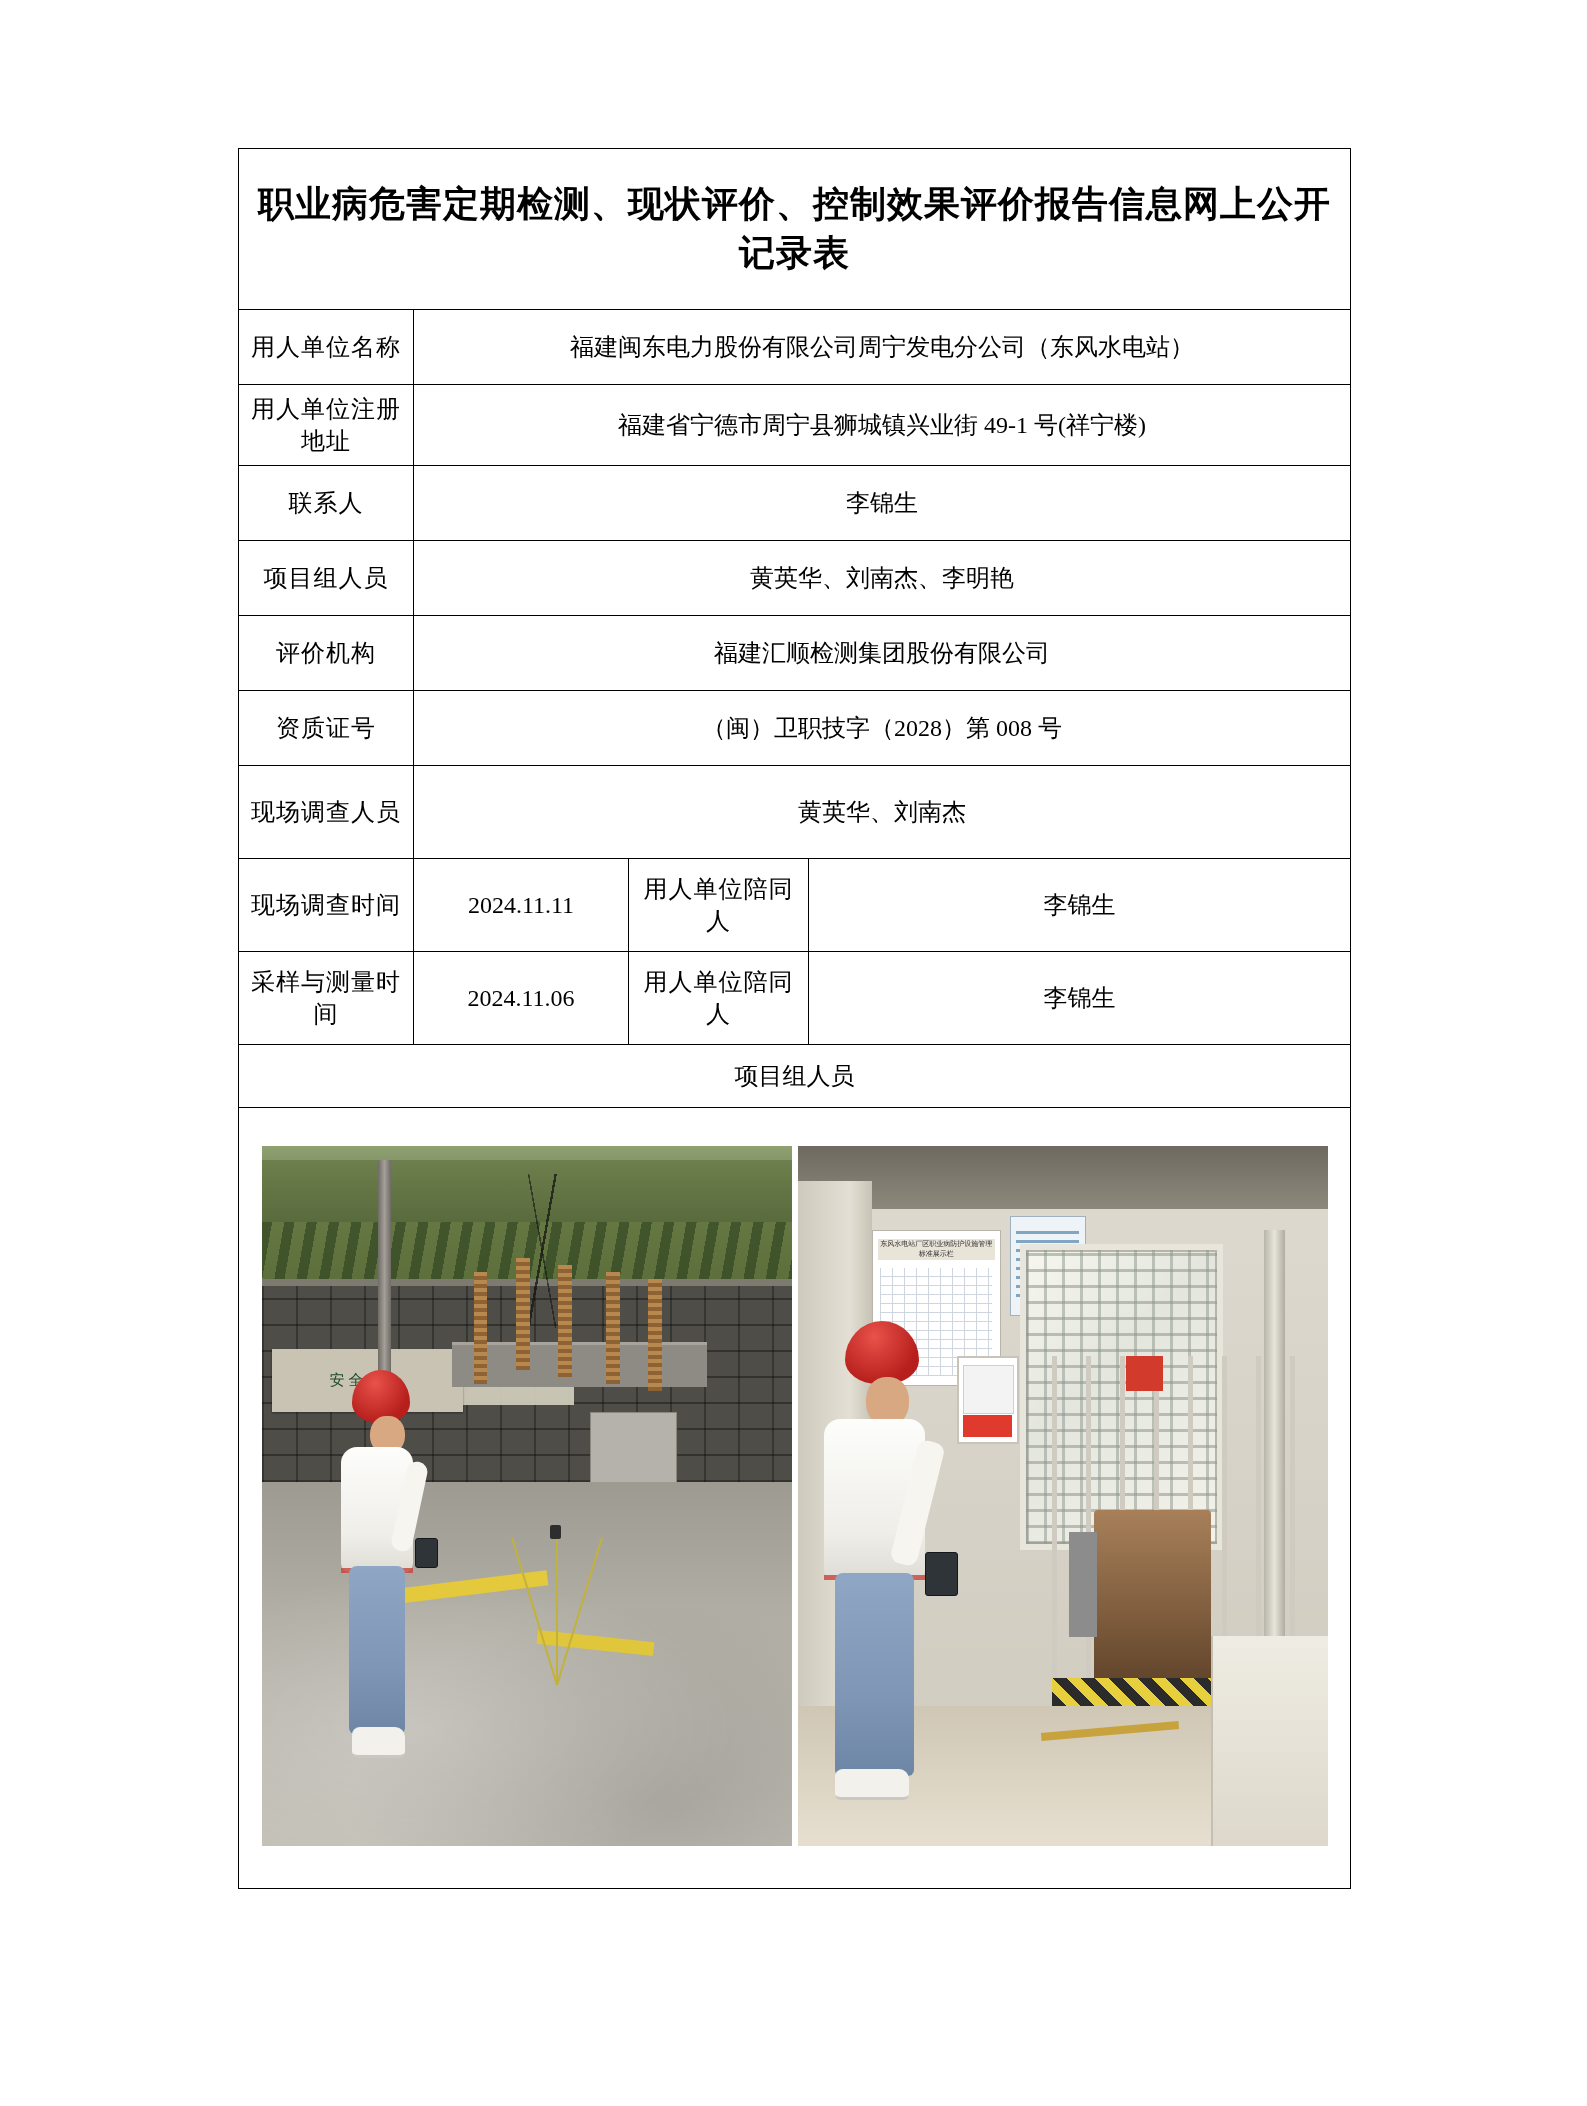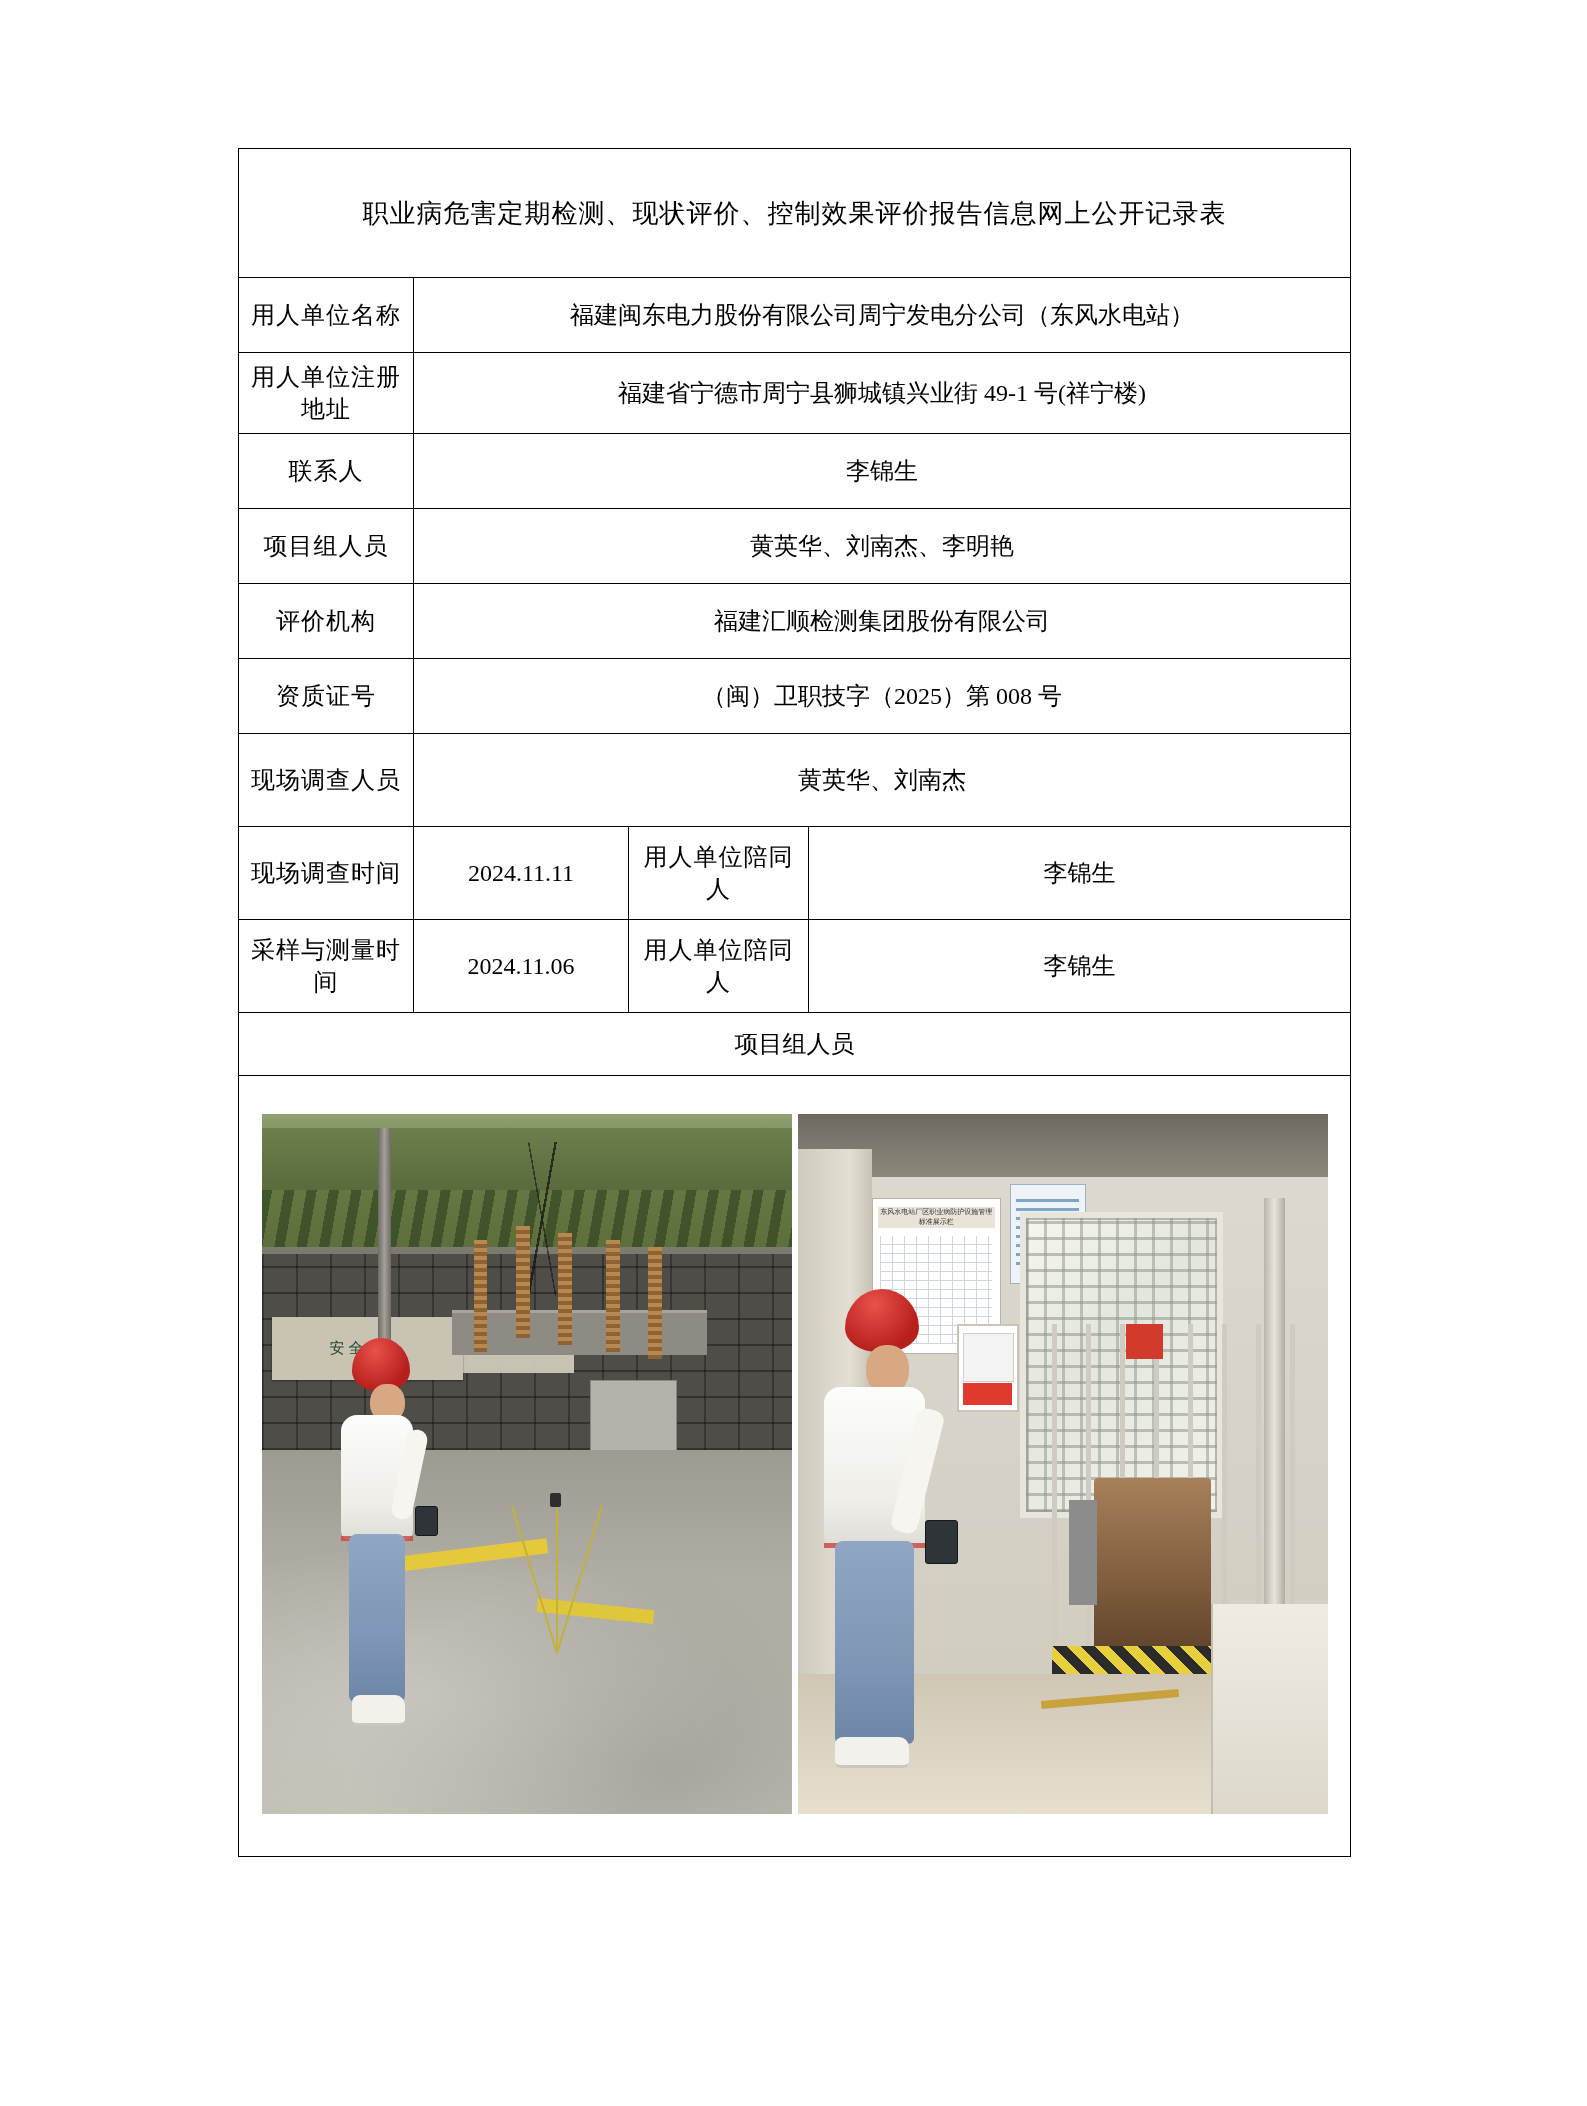--- a/index.html
+++ b/index.html
@@ -28,24 +28,24 @@
     table-layout: fixed;
   }
   .doc-table td {
     border: 1px solid #000000;
     padding: 0;
     vertical-align: middle;
     text-align: center;
   }
   .title-cell {
     height: 128px;
-    font-size: 26px;
-    font-weight: normal;
+    font-size: 36px;
+    font-weight: bold;
     letter-spacing: 1px;
-    padding: 0 18px !important;
+    padding: 16px 18px !important;
   }
   .label-cell {
     font-size: 24px;
     height: 58px;
     padding: 8px 6px !important;
     letter-spacing: 1px;
   }
   .value-cell {
     font-size: 24px;
     height: 58px;
@@ -348,21 +348,21 @@
         <td class="value-cell" colspan="3">黄英华、刘南杰、李明艳</td>
       </tr>
 
       <tr>
         <td class="label-cell">评价机构</td>
         <td class="value-cell" colspan="3">福建汇顺检测集团股份有限公司</td>
       </tr>
 
       <tr>
         <td class="label-cell">资质证号</td>
-        <td class="value-cell" colspan="3">（闽）卫职技字（2025）第 008 号</td>
+        <td class="value-cell" colspan="3">（闽）卫职技字（2028）第 008 号</td>
       </tr>
 
       <tr>
         <td class="label-cell tall">现场调查人员</td>
         <td class="value-cell tall" colspan="3">黄英华、刘南杰</td>
       </tr>
 
       <tr>
         <td class="label-cell tall">现场调查时间</td>
         <td class="value-cell tall">2024.11.11</td>

